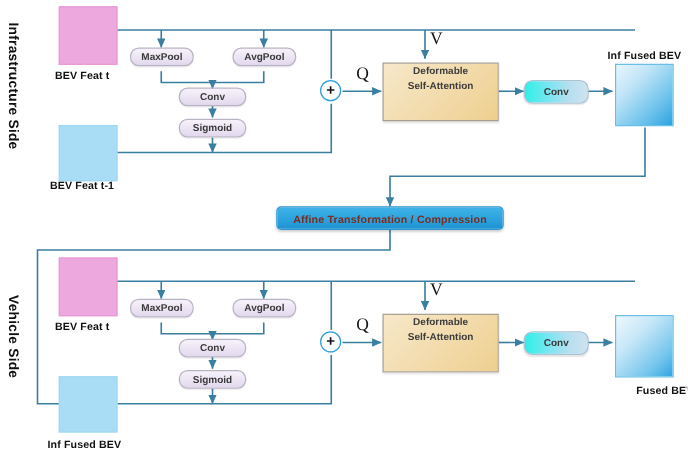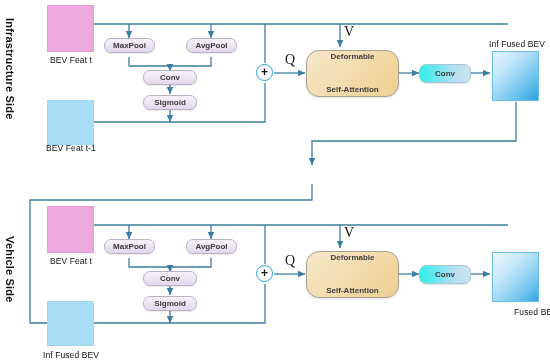--- a/index.html
+++ b/index.html
@@ -30,43 +30,43 @@
   .feat-grad{
     background:linear-gradient(135deg,#e9f6fd 0%,#bfe4f7 32%,#6cc2ec 72%,#2aa3e0 100%);
     border:1px solid #6bbfe6;
   }
   .feat-grad2{
     background:linear-gradient(135deg,#eef8fd 0%,#c6e7f8 35%,#76c6ed 75%,#2fa5e1 100%);
     border:1px solid #6bbfe6;
   }
 
   .caption{
-    position:absolute;font-size:8.5px;font-weight:400;color:#111;
-    white-space:nowrap;text-align:center;letter-spacing:.1px;
+    position:absolute;font-size:8.5px;font-weight:700;color:#111;
+    white-space:nowrap;text-align:left;letter-spacing:.1px;
   }
 
   
   .pill{
     position:absolute;box-sizing:border-box;
     border:1px solid #b9b2c4;
     border-radius:7px;
     background:linear-gradient(180deg,#f6f2fa 0%,#ece4f3 55%,#e2d8ee 100%);
     color:#3a3a3a;font-size:8px;font-weight:600;
     display:flex;align-items:center;justify-content:center;
     box-shadow:0 1px 1px rgba(0,0,0,.08);
   }
 
   
   .dsa{
     position:absolute;box-sizing:border-box;
     border:1px solid #a8a091;
-    border-radius:13px;
+    border-radius:0;
     background:linear-gradient(135deg,#f7e8c9 0%,#f3ddb0 45%,#eecf8f 100%);
     color:#3d3d3d;font-size:8px;font-weight:700;
-    display:flex;flex-direction:column;align-items:center;justify-content:space-between;
+    display:flex;flex-direction:column;align-items:center;justify-content:flex-start;
     line-height:1.45;
     box-shadow:0 1px 2px rgba(0,0,0,.12);
   }
 
   
   .convcyan{
     position:absolute;box-sizing:border-box;
     border:1px solid #a9c4d4;
     border-radius:7px;
     background:linear-gradient(90deg,#2ff0e6 0%,#74e6f2 35%,#b6dff0 70%,#cfe3ef 100%);
@@ -192,20 +192,21 @@
   <div class="dsa" style="left:306px;top:50px;width:93px;height:47px;">
     <div>Deformable</div>
     <div>Self-Attention</div>
   </div>
 
   <div class="convcyan" style="left:419px;top:64px;width:52px;height:19px;">Conv</div>
 
   <div class="caption" style="left:486px;top:39px;width:62px;">Inf Fused BEV</div>
   <div class="featsq feat-grad" style="left:492px;top:51px;width:47px;height:50px;"></div>
 
+  <div class="affine" style="left:221px;top:165px;width:182px;height:19px;">Affine Transformation / Compression</div>
 
   <div class="featsq feat-pink" style="left:47px;top:206px;width:47px;height:47px;"></div>
   <div class="caption" style="left:44px;top:256px;width:54px;">BEV Feat t</div>
 
   <div class="featsq feat-blue" style="left:47px;top:301px;width:47px;height:45px;"></div>
   <div class="caption" style="left:38px;top:350px;width:66px;">Inf Fused BEV</div>
 
   <div class="pill" style="left:104px;top:239px;width:51px;height:15px;">MaxPool</div>
   <div class="pill" style="left:186px;top:239px;width:51px;height:15px;">AvgPool</div>
   <div class="pill" style="left:143px;top:271px;width:54px;height:15px;">Conv</div>

